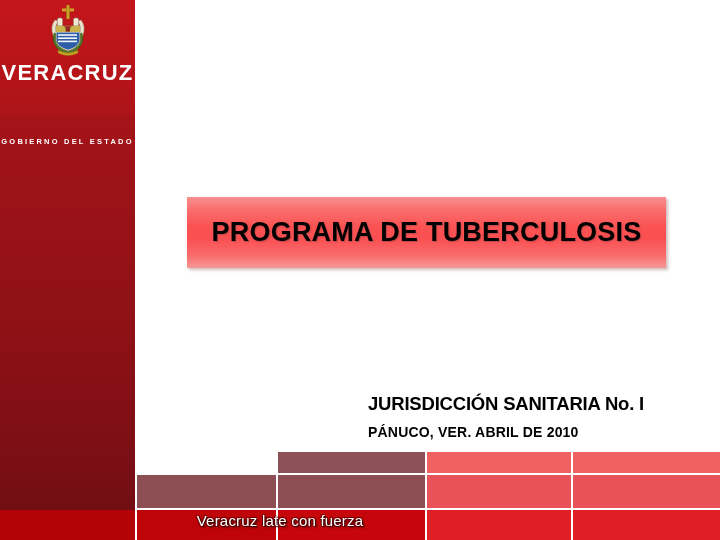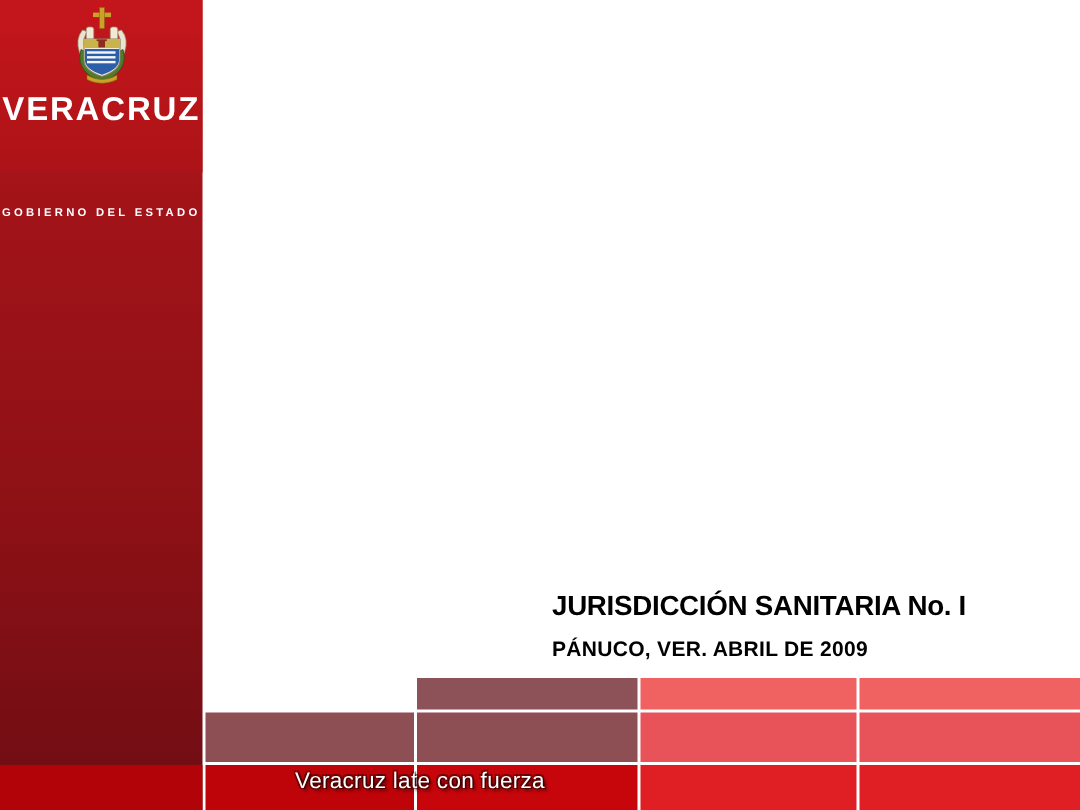--- a/index.html
+++ b/index.html
@@ -214,24 +214,27 @@
         </svg>
       </span>
 
       <div class="veracruz-word">VERACRUZ</div>
 
       <div class="veracruz-sub">GOBIERNO DEL ESTADO</div>
     </div>
   </div>
 
 
+  <div class="title-banner">
+    <span class="title-banner-text">PROGRAMA DE TUBERCULOSIS</span>
+  </div>
 
   <div class="jurisdiction">
     <div class="jurisdiction-line1">JURISDICCIÓN SANITARIA No. I</div>
-    <div class="jurisdiction-line2">PÁNUCO, VER.  ABRIL DE 2009</div>
+    <div class="jurisdiction-line2">PÁNUCO, VER.  ABRIL DE 2010</div>
   </div>
 
   <div id="mosaic-layer">
       <div class="tile" style="position: absolute; left: 278px; top: 452px; width: 147px; height: 21px; background: rgb(140, 82, 87);"></div>
       <div class="tile" style="position: absolute; left: 427px; top: 452px; width: 144px; height: 21px; background: rgb(240, 97, 97);"></div>
       <div class="tile" style="position: absolute; left: 573px; top: 452px; width: 147px; height: 21px; background: rgb(240, 97, 97);"></div>
       <div class="tile" style="position: absolute; left: 137px; top: 475px; width: 139px; height: 33px; background: rgb(142, 79, 84);"></div>
       <div class="tile" style="position: absolute; left: 278px; top: 475px; width: 147px; height: 33px; background: rgb(142, 79, 84);"></div>
       <div class="tile" style="position: absolute; left: 427px; top: 475px; width: 144px; height: 33px; background: rgb(232, 83, 90);"></div>
       <div class="tile" style="position: absolute; left: 573px; top: 475px; width: 147px; height: 33px; background: rgb(232, 83, 90);"></div>

